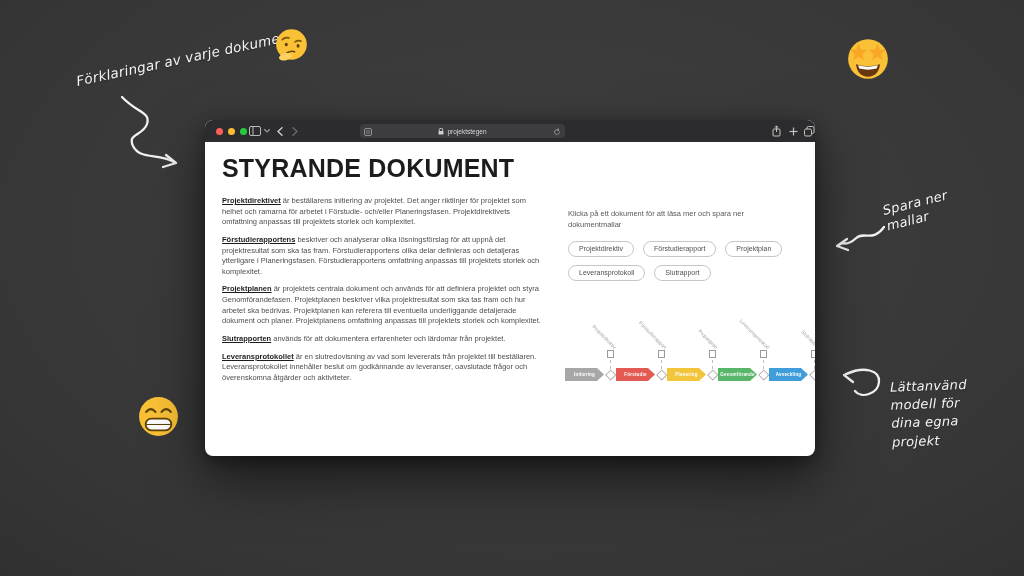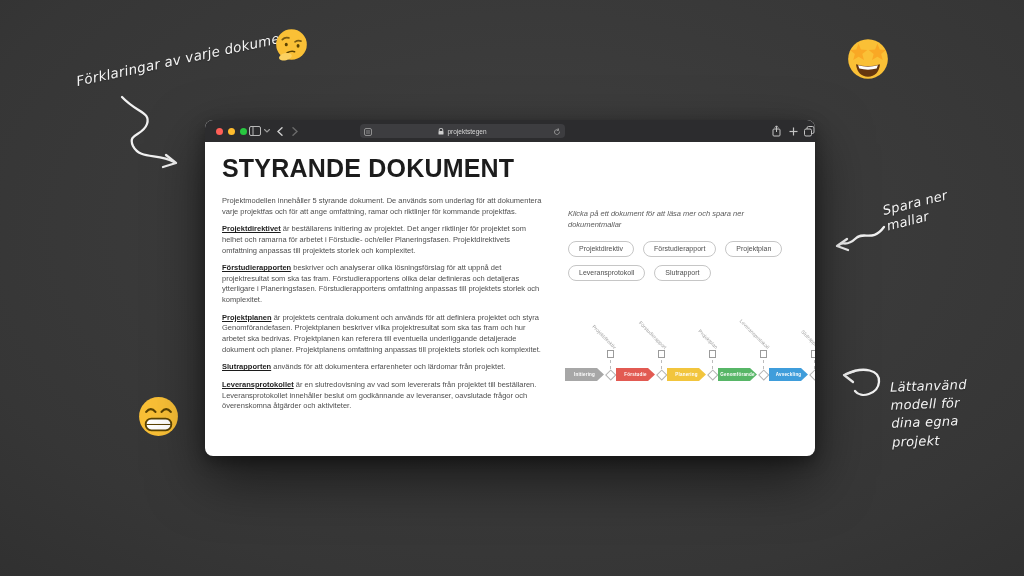--- a/index.html
+++ b/index.html
@@ -27,21 +27,21 @@
   .addr-text{font-size:6.5px;color:#d8d8d8;margin-left:3px;}
   .addr-left{position:absolute;left:4px;top:3.5px;}
   .addr-right{position:absolute;right:4px;top:3.5px;}
   
   .content{position:relative;height:268px;background:#fff;border-radius:0 0 8px 8px;overflow:hidden;}
   .leftcol{position:absolute;left:17px;top:13px;width:323px;}
   h1.pagetitle{margin:0 0 15px;font-size:25px;line-height:1.04;font-weight:bold;color:#1c1c1c;letter-spacing:.2px;}
   p.body{font-size:7.5px;line-height:1.42;color:#4f4f4f;margin:0 0 7px;}
   .lead{color:#1c1c1c;font-weight:bold;text-decoration:underline;}
   .rightcol{position:absolute;left:363px;top:67px;width:244px;}
-  .note{font-size:7.5px;font-style:italic;color:#5a5a5a;line-height:1.45;width:190px;margin:0 0 10px;}
+  .note{font-size:7.5px;color:#5a5a5a;line-height:1.45;width:190px;margin:0 0 10px;}
   .btn-row{display:flex;gap:9px;margin-bottom:8px;}
   .pill{border:1px solid #c6c6c6;border-radius:10px;padding:3px 10px 4px;font-size:7px;color:#4f4f4f;
     background:#fff;white-space:nowrap;font-family:"Liberation Sans",sans-serif;cursor:pointer;}
   
   .diagram{position:absolute;left:360px;top:157px;height:82px;display:flex;align-items:flex-end;}
   .unit{display:flex;align-items:flex-end;}
   .chev{width:39px;height:13px;clip-path:polygon(0 0,82% 0,100% 50%,82% 100%,0 100%);
     display:flex;align-items:center;justify-content:center;color:#fff;font-size:4.5px;font-weight:bold;
     letter-spacing:.2px;margin-right:2px;}
   .mile{position:relative;width:8px;height:8px;margin:0 2px 2.5px 0;}
@@ -143,23 +143,22 @@
       </svg>
       <svg class="tb-ico" style="left:599px;top:6px" width="11" height="11" viewBox="0 0 11 11">
         <rect x="3" y="0.5" width="7" height="7" rx="1.5" fill="none" stroke="#c4c4c4" stroke-width="1"></rect>
         <rect x="0.5" y="3" width="7" height="7" rx="1.5" fill="#2c2c2e" stroke="#c4c4c4" stroke-width="1"></rect>
       </svg>
     </div>
 
     <div class="content">
       <div class="leftcol">
         <h1 class="pagetitle">STYRANDE DOKUMENT</h1>
-        <p class="body">Projektmodellen innehåller 5 styrande dokument. De används som underlag för att dokumentera varje projektfas och för att ange omfattning, ramar och riktlinjer för kommande projektfas.</p>
         <p class="body"><span class="lead">Projektdirektivet</span><span> är beställarens initiering av projektet. Det anger riktlinjer för projektet som helhet och ramarna för arbetet i Förstudie- och/eller Planeringsfasen. Projektdirektivets omfattning anpassas till projektets storlek och komplexitet.</span></p>
-        <p class="body"><span class="lead">Förstudierapporten</span><span> beskriver och analyserar olika lösningsförslag för att uppnå det projektresultat som ska tas fram. Förstudierapportens olika delar definieras och detaljeras ytterligare i Planeringsfasen. Förstudierapportens omfattning anpassas till projektets storlek och komplexitet.</span></p>
+        <p class="body"><span class="lead">Förstudierapportens</span><span> beskriver och analyserar olika lösningsförslag för att uppnå det projektresultat som ska tas fram. Förstudierapportens olika delar definieras och detaljeras ytterligare i Planeringsfasen. Förstudierapportens omfattning anpassas till projektets storlek och komplexitet.</span></p>
         <p class="body"><span class="lead">Projektplanen</span><span> är projektets centrala dokument och används för att definiera projektet och styra Genomförandefasen. Projektplanen beskriver vilka projektresultat som ska tas fram och hur arbetet ska bedrivas. Projektplanen kan referera till eventuella underliggande detaljerade dokument och planer. Projektplanens omfattning anpassas till projektets storlek och komplexitet.</span></p>
         <p class="body"><span class="lead">Slutrapporten</span><span> används för att dokumentera erfarenheter och lärdomar från projektet.</span></p>
         <p class="body"><span class="lead">Leveransprotokollet</span><span> är en slutredovisning av vad som levererats från projektet till beställaren. Leveransprotokollet innehåller beslut om godkännande av leveranser, oavslutade frågor och överenskomna åtgärder och aktiviteter.</span></p>
       </div>
 
       <div class="rightcol">
         <p class="note">Klicka på ett dokument för att läsa mer och spara ner dokumentmallar</p>
         <div class="btn-row">
           <button class="pill">Projektdirektiv</button>
           <button class="pill">Förstudierapport</button>

